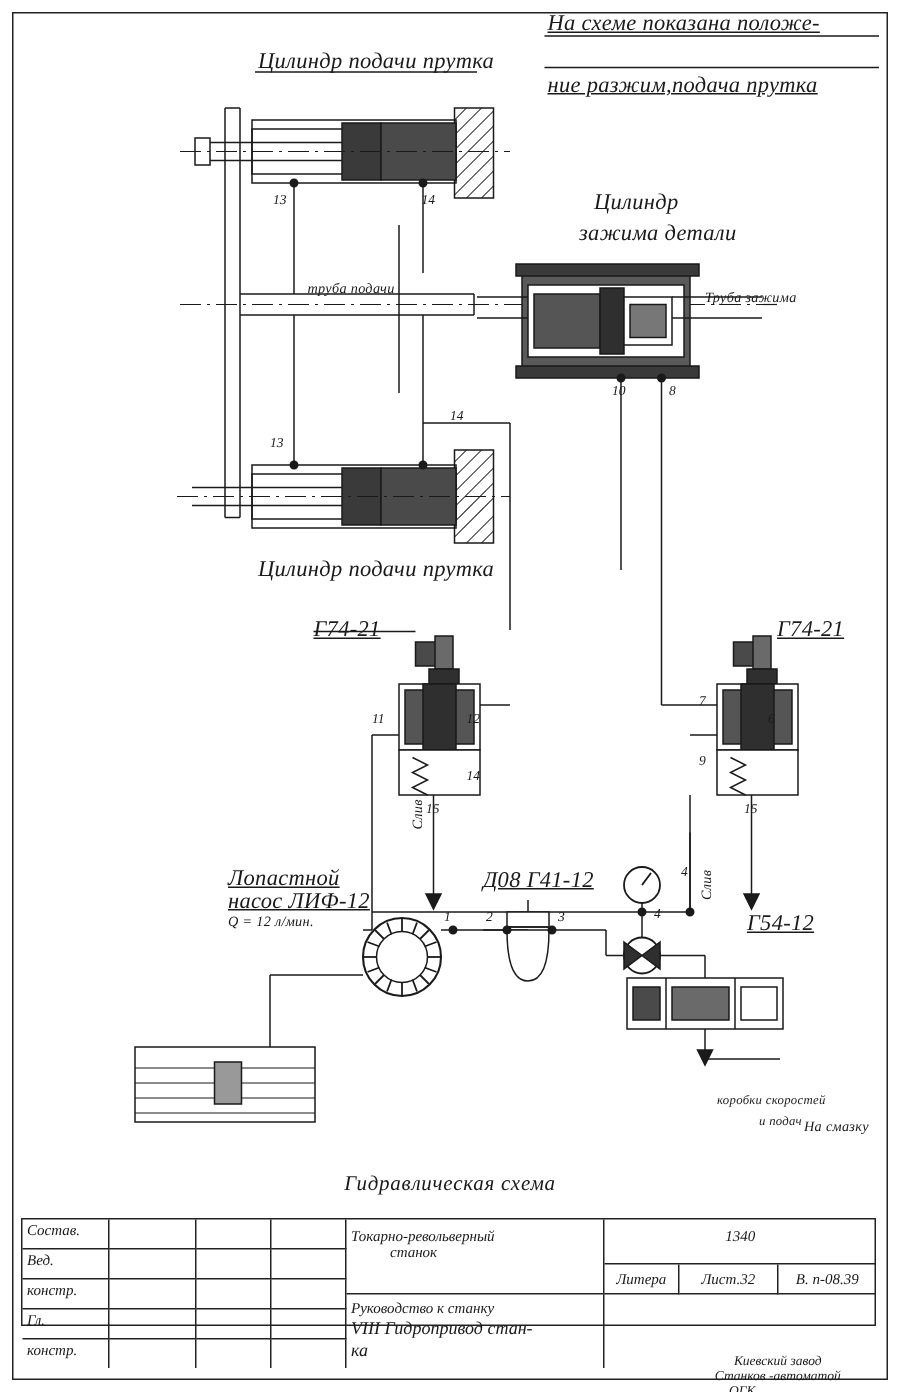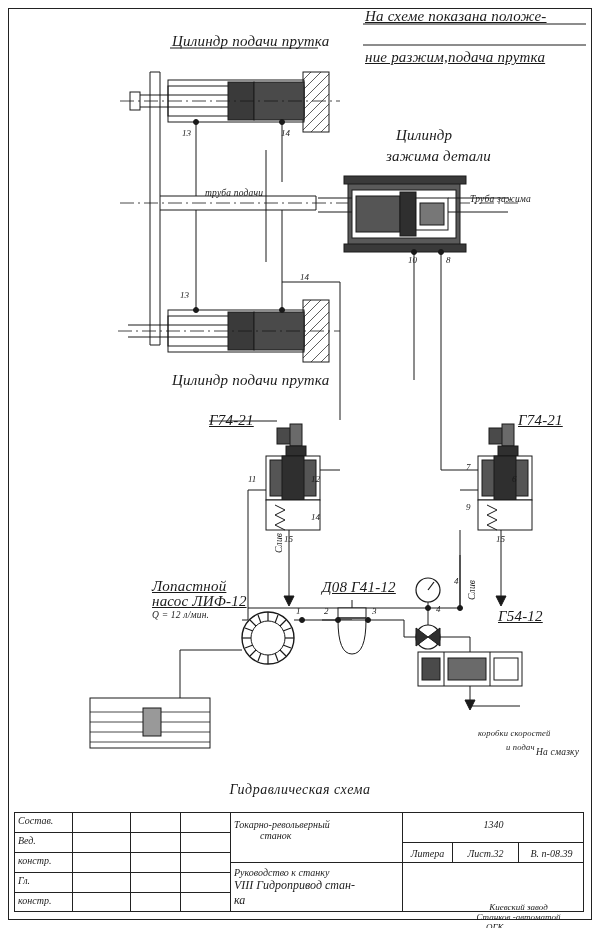--- a/index.html
+++ b/index.html
@@ -6,21 +6,21 @@
   body{width:600px;height:928px;position:relative;font-family:"Liberation Serif",serif;color:#1a1a1a;overflow:hidden;}
   #sheet{position:absolute;left:0;top:0;width:600px;height:928px;}
   .frame{position:absolute;left:8px;top:8px;width:582px;height:910px;border:1px solid #222;}
   .lbl{position:absolute;font-style:italic;font-size:15px;white-space:nowrap;letter-spacing:.2px;}
   .lbl.u{text-decoration:underline;}
   .lbl.sm{font-size:9.5px;}
   .lbl.xs{font-size:8.5px;}
   .num{position:absolute;font-style:italic;font-size:9px;}
   svg.layer{position:absolute;left:0;top:0;width:600px;height:928px;}
   
-  .tb{position:absolute;left:14px;top:812px;width:570px;height:100px;border:1px solid #222;box-sizing:border-box;}
+  .tb{position:absolute;left:14px;top:812px;width:570px;height:72px;border:1px solid #222;box-sizing:border-box;}
   .tb .cell{position:absolute;box-sizing:border-box;border-right:1px solid #222;border-bottom:1px solid #222;font-style:italic;font-size:10px;padding:2px 3px;overflow:hidden;}
   .tb .nb{border-bottom:none;}
   .tb .nr{border-right:none;}
   .ctr{text-align:center;}
   .big{font-size:15px;}
   .mid{font-size:12px;}
   .tiny{font-size:8px;line-height:1.1;}
   .cap{position:absolute;left:0;width:600px;text-align:center;font-style:italic;font-size:14px;letter-spacing:.5px;}
 </style>
 </head>

